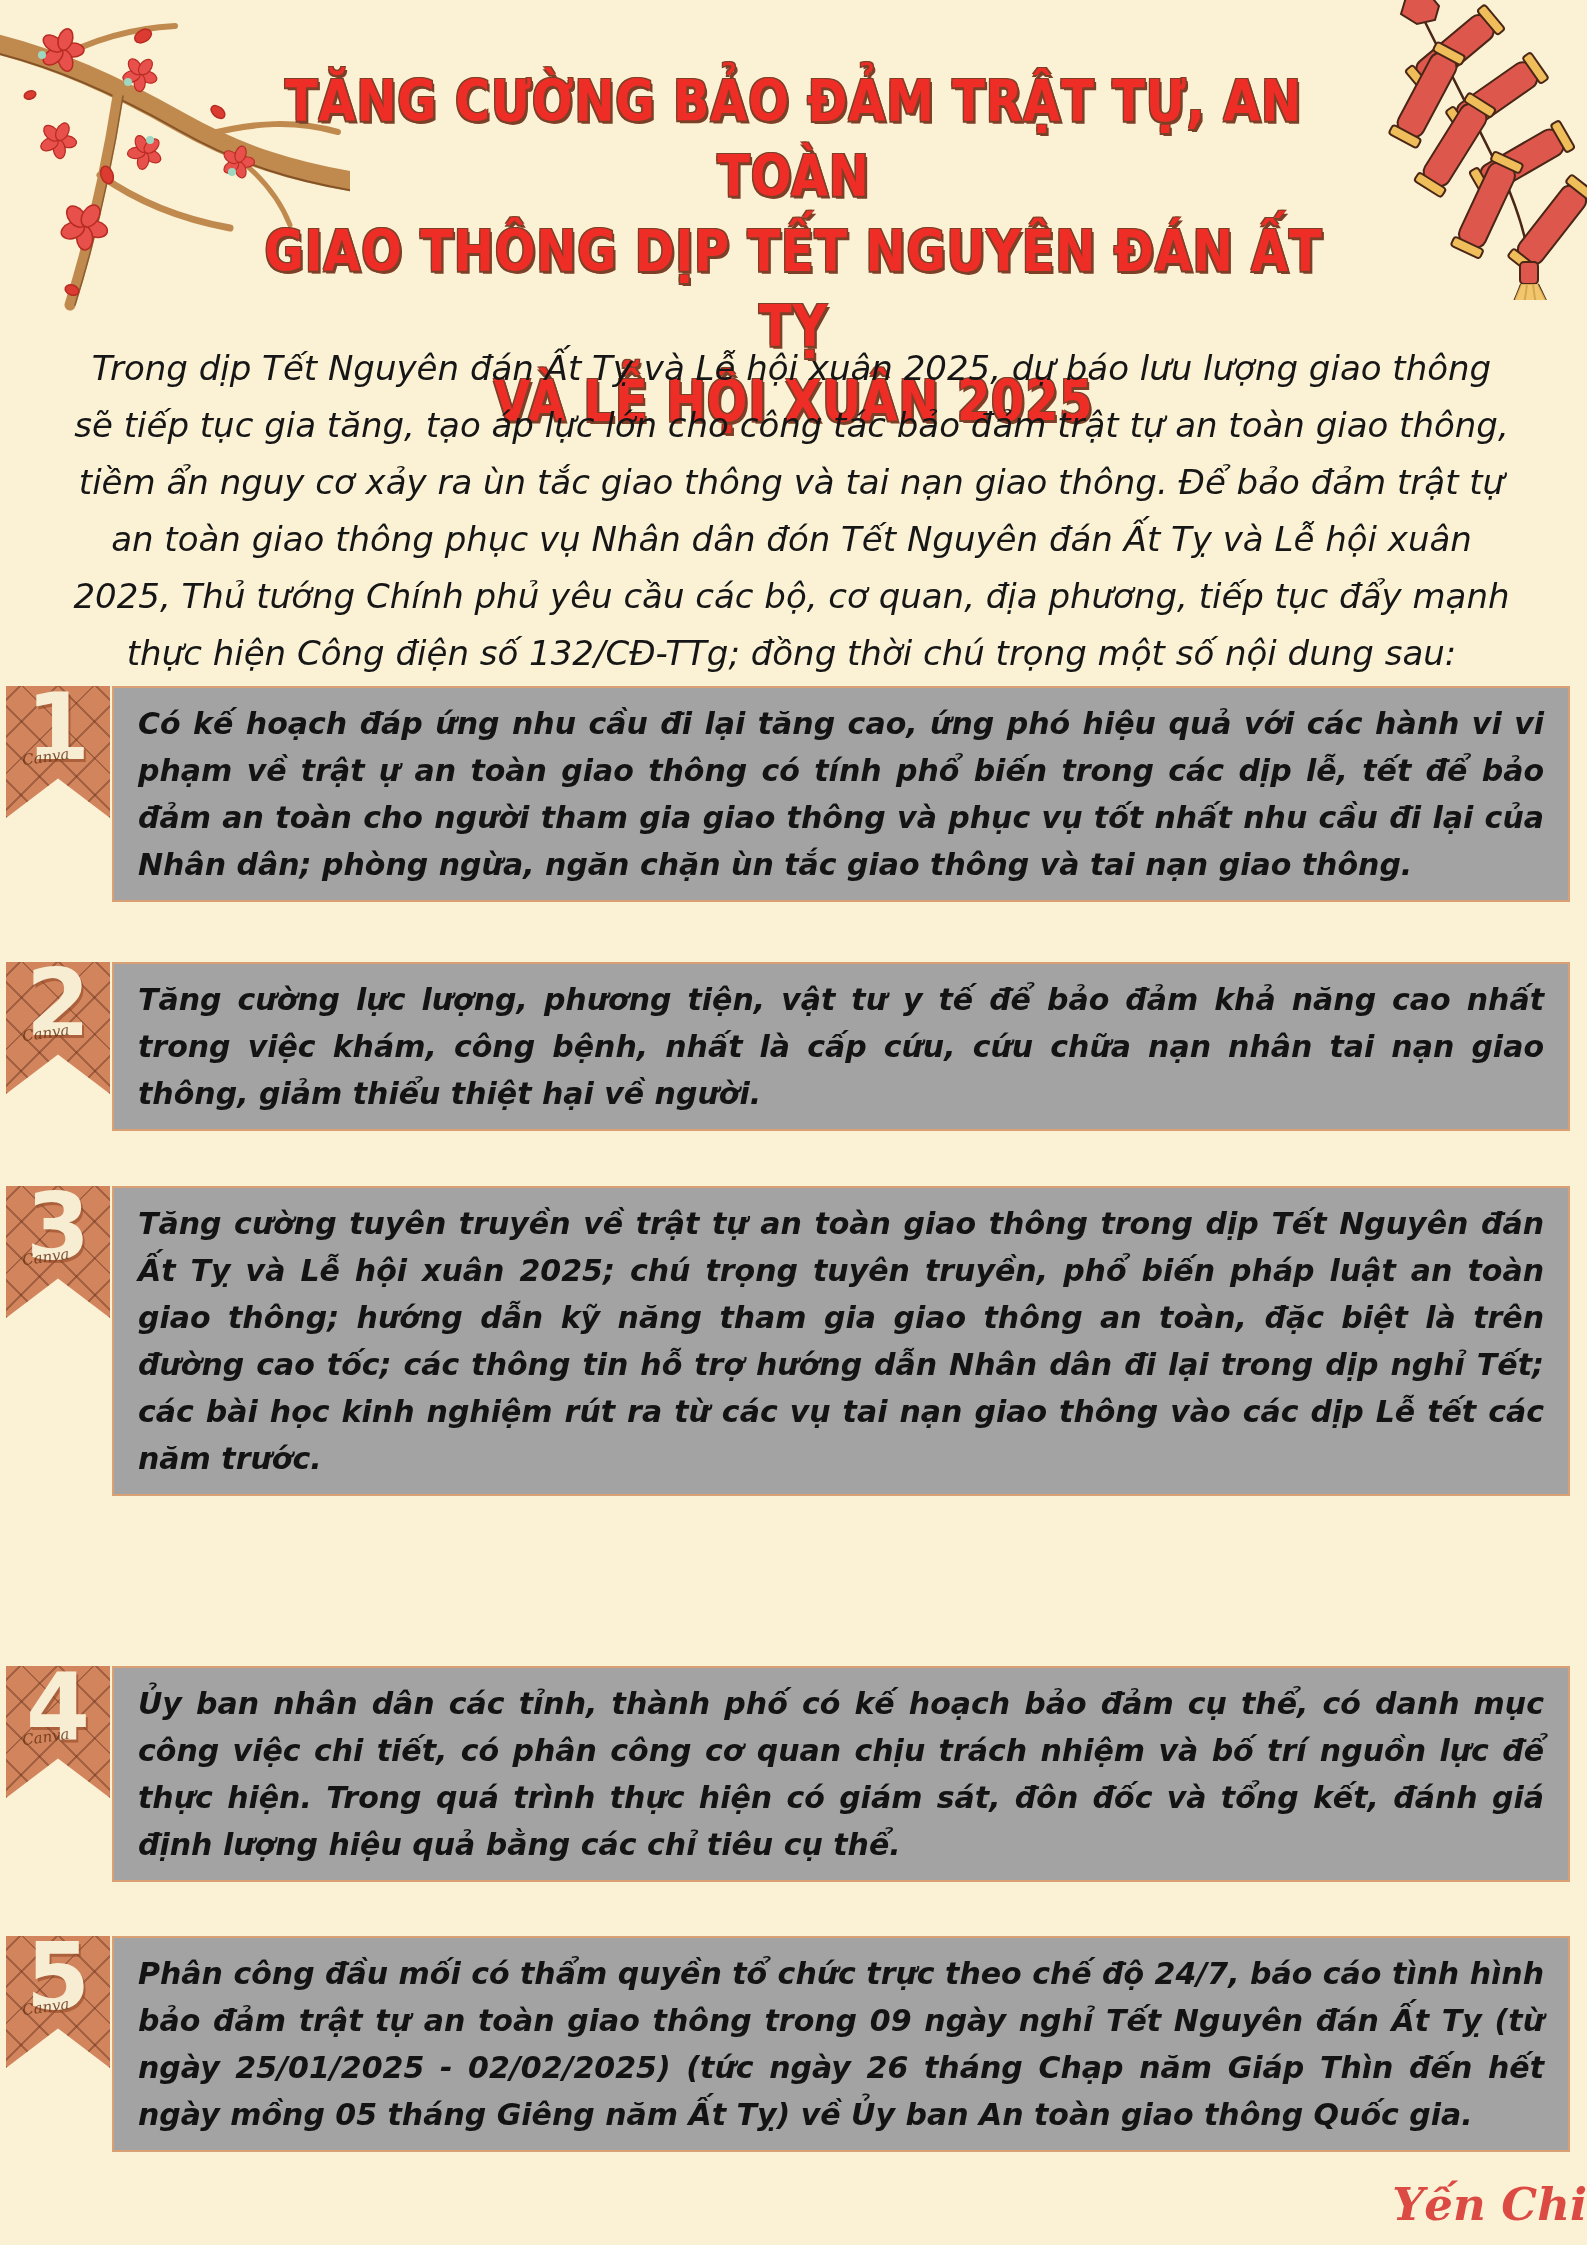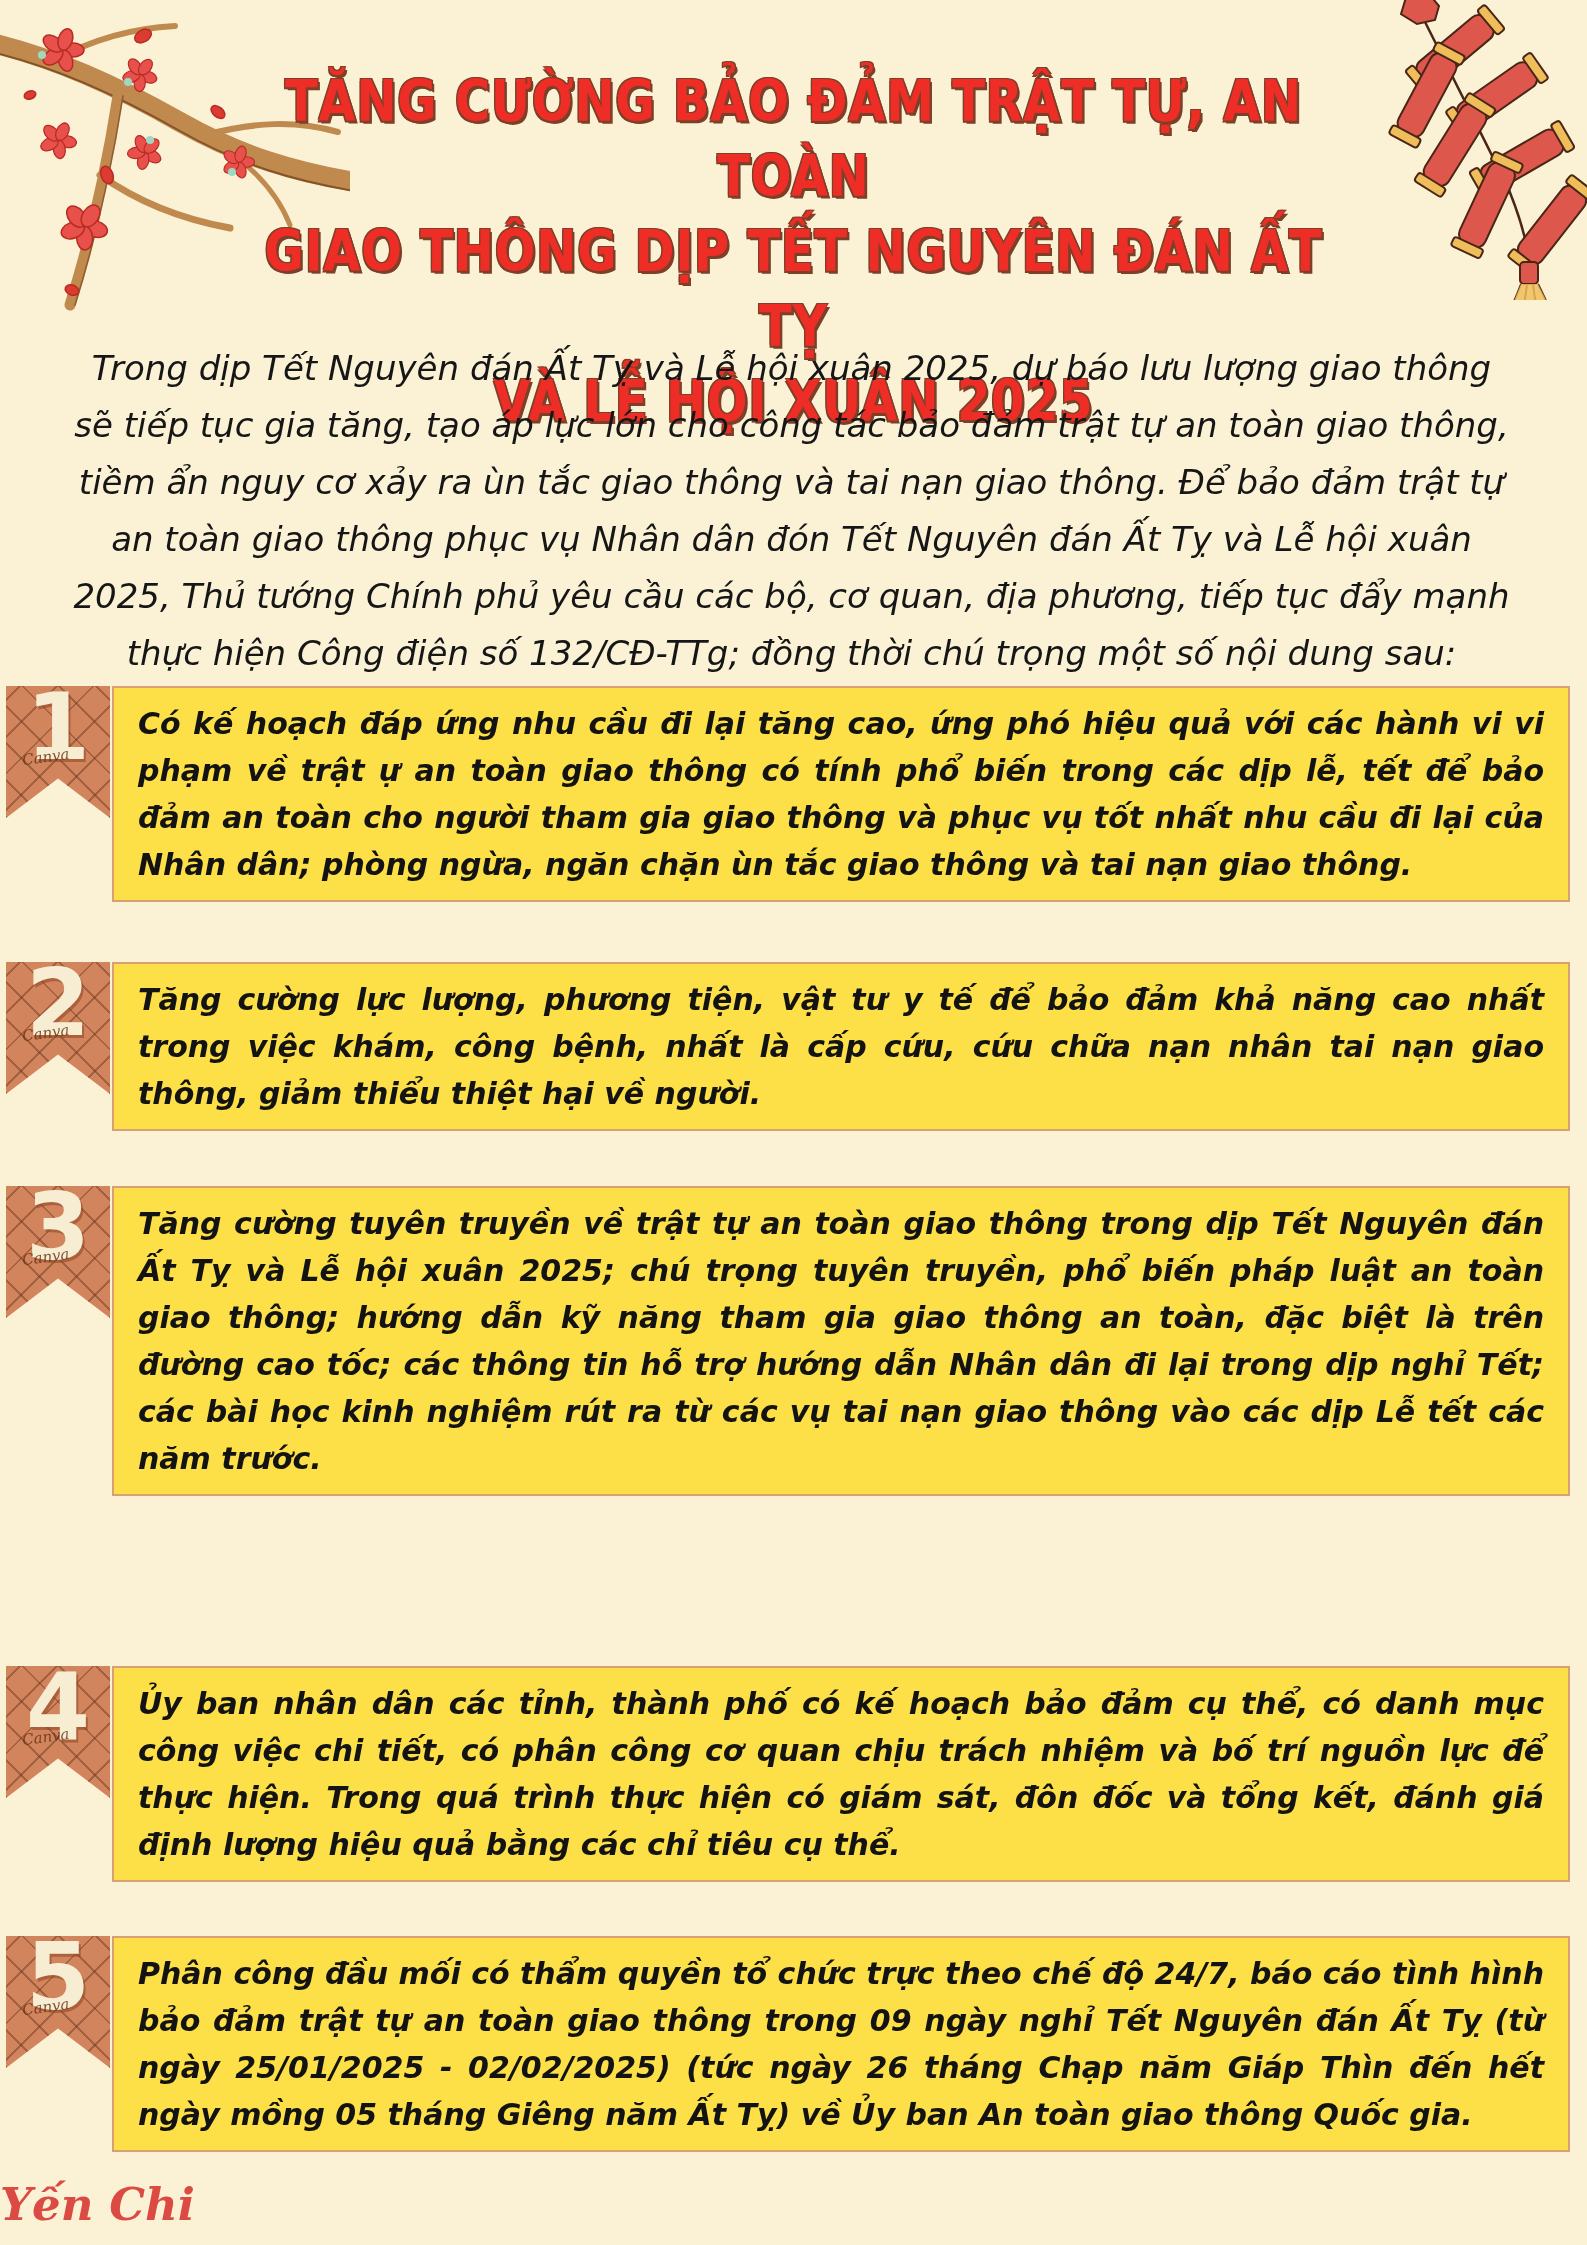--- a/index.html
+++ b/index.html
@@ -31,29 +31,29 @@
           background-image:
             repeating-linear-gradient(45deg,rgba(97,48,27,.42) 0 2px,transparent 2px 26px),
             repeating-linear-gradient(-45deg,rgba(97,48,27,.42) 0 2px,transparent 2px 26px);
           clip-path:polygon(0 0,100% 0,100% 100%,50% 70%,0 100%);}
   .ribbon-num{position:absolute;top:-4px;left:0;right:0;text-align:center;
               font-weight:bold;font-size:92px;line-height:1;color:#F7EDD3;
               text-shadow:2px 3px 0 rgba(140,70,35,.55);}
   .ribbon-wm{position:absolute;left:16px;top:62px;font-family:"DejaVu Serif",serif;
              font-style:italic;font-size:15px;color:rgba(104,52,24,.85);
              transform:rotate(-8deg);}
-  .box{margin-left:112px;margin-right:17px;background:#fde047;
+  .box{margin-left:112px;margin-right:17px;background:#a3a3a3;
        border:2px solid #D9A173;padding:12px 24px;box-sizing:border-box;}
   .box p{margin:0;font-weight:bold;font-style:italic;font-size:30px;line-height:47px;
          text-align:justify;color:#131313;}
 
   #sec1{top:686px;} #sec2{top:962px;} #sec3{top:1186px;} #sec4{top:1666px;} #sec5{top:1936px;}
 
   
-  .signature{position:absolute;top:2178px;left:0;right:0;text-align:left;
+  .signature{position:absolute;top:2178px;left:0;right:0;text-align:right;
              font-family:"DejaVu Serif",serif;font-style:italic;font-weight:bold;
              font-size:45px;color:#DC4B43;}
 </style>
 </head>
 <body>
 
 <div id="canvas">
 
   <svg id="blossom" class="deco" width="350" height="335" viewBox="0 0 350 335">
     <g fill="none" stroke-linecap="round">

